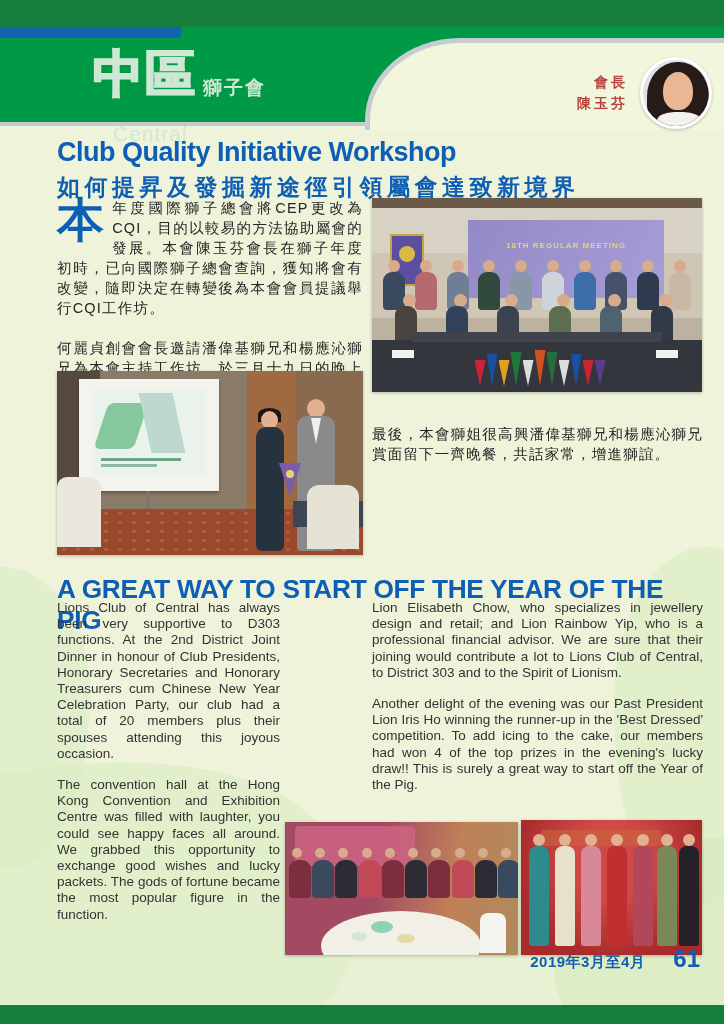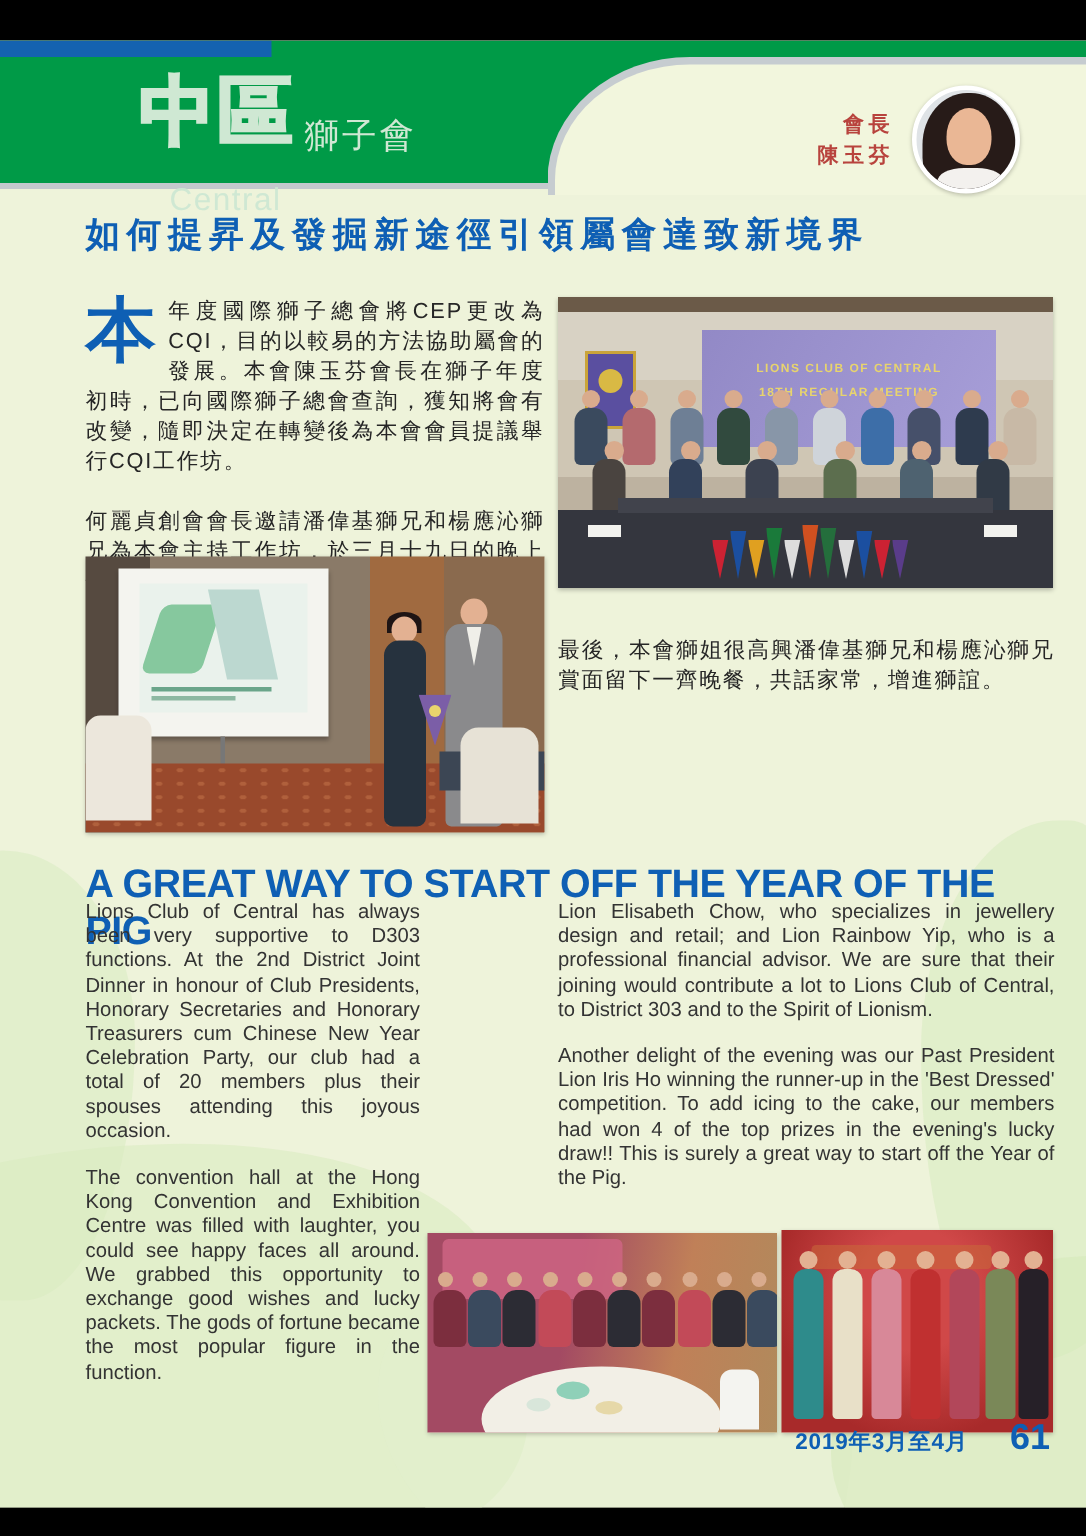--- a/index.html
+++ b/index.html
@@ -1,17 +1,17 @@
 <!DOCTYPE html>
 <html style="--green: #009a47; --header_blue: #1462b0; --title_blue: #0e5fb4; --red: #b8433d; --pale_bg: #eef3da; --band_pale: #f2f6dd;"><head>
 <meta charset="utf-8">
 <style>
   * { margin:0; padding:0; box-sizing:border-box; }
   html,body { width:724px; height:1024px; background:#ffffff; font-family:"Liberation Sans", sans-serif; }
-  #page { position:relative; width:724px; height:1024px; background:#000000; overflow:hidden; }
+  #page { position:relative; width:724px; height:1024px; background:#15803d; overflow:hidden; }
 
   
   #canvas { position:absolute; top:27px; left:0; width:724px; height:978px; background:var(--pale_bg,#eef3da); overflow:hidden; }
 
   
   .swoosh { position:absolute; pointer-events:none; }
   .sw1 { left:-60px; top:540px; width:150px; height:300px; background:#dcecc4; opacity:.65; border-radius:50% 70% 60% 50%/60% 50% 70% 50%; }
   .sw2 { left:-140px; top:730px; width:480px; height:300px; background:#d9ebc0; opacity:.55; border-radius:40% 80% 20% 60%/70% 60% 30% 40%; transform:rotate(-12deg); }
   .sw3 { left:250px; top:810px; width:320px; height:220px; background:#e2efcd; opacity:.5; border-radius:60% 40% 50% 50%/50% 60% 40% 60%; transform:rotate(8deg); }
   .sw4 { right:-50px; top:520px; width:160px; height:360px; background:#dcecc4; opacity:.7; border-radius:60% 40% 55% 45%/45% 60% 40% 60%; }
@@ -22,24 +22,24 @@
   #thinbar .blue { position:absolute; left:0; top:0; width:181px; height:11px; background:var(--header_blue,#1462b0); }
   #band { position:absolute; top:11px; left:0; width:724px; height:88px; background:var(--green,#009a47); border-bottom:4px solid #c3c9cd; }
   #band-right { position:absolute; top:11px; left:365px; right:0; height:92px; background:var(--band_pale,#f2f6dd);
     border-top-left-radius:95px 82px; border-top:5px solid #c6ccd0; border-left:5px solid #c6ccd0; }
 
   #logo { position:absolute; top:22px; left:93px; display:flex; align-items:flex-start; color:#cfe8d3; }
   .logo-main { font-size:50px; line-height:50px; font-weight:bold; letter-spacing:2px; color:#cfe8d3; }
   @supports (-webkit-text-stroke:2px #fff) {
     .logo-main { color:transparent; -webkit-text-stroke:2.2px #cfe8d3; }
   }
-  .logo-sub { font-size:23px; font-weight:normal; margin:26px 0 0 6px; letter-spacing:2px; color:#cfe8d3; }
+  .logo-sub { font-size:19px; font-weight:bold; margin:26px 0 0 6px; letter-spacing:2px; color:#cfe8d3; }
   .logo-en { position:absolute; top:73px; left:20px; font-size:21px; color:#cfe8d3; letter-spacing:1px; }
 
-  #president { position:absolute; top:30px; right:44px; display:flex; align-items:center; gap:12px; }
+  #president { position:absolute; top:30px; right:12px; display:flex; align-items:center; gap:12px; }
   #president .ptext { text-align:right; color:var(--red,#b8433d); font-weight:bold; font-size:14px; letter-spacing:3px; line-height:21px; }
   #pphoto { width:72px; height:72px; border-radius:50%; background:#dfe3e6; border:3px solid #fff; box-shadow:0 1px 3px rgba(0,0,0,.25); position:relative; overflow:hidden; }
   #pphoto .hair { position:absolute; left:4px; top:2px; width:62px; height:72px; background:#271b18; border-radius:48% 48% 40% 40%; }
   #pphoto .face { position:absolute; left:20px; top:12px; width:30px; height:38px; background:#eab795; border-radius:50% 50% 45% 45%; }
   #pphoto .shirt { position:absolute; left:14px; top:52px; width:44px; height:22px; background:#f3f1ee; border-radius:40% 40% 0 0; }
 
   
   #title-block { position:absolute; left:57px; top:110px; width:650px; }
   .title-en { font-size:27px; font-weight:bold; color:var(--title_blue,#0e5fb4); letter-spacing:-0.5px; }
   .title-zh { font-size:23px; font-weight:bold; color:var(--title_blue,#0e5fb4); letter-spacing:4.5px; margin-top:4px; }
@@ -175,32 +175,32 @@
         <div>陳玉芬</div>
       </div>
       <div id="pphoto">
         <div class="hair"></div>
         <div class="face"></div>
         <div class="shirt"></div>
       </div>
     </div>
 
     <div id="title-block">
+      <div class="title-en">Club Quality Initiative Workshop</div>
       <div class="title-zh">如何提昇及發掘新途徑引領屬會達致新境界</div>
     </div>
 
     <div id="col-zh-left" class="zh-text">
       <p><span class="dropcap">本</span><span>年度國際獅子總會將CEP更改為CQI，目的以較易的方法協助屬會的發展。本會陳玉芬會長在獅子年度初時，已向國際獅子總會查詢，獲知將會有改變，隨即決定在轉變後為本會會員提議舉行CQI工作坊。</span></p>
       <p class="p2">何麗貞創會會長邀請潘偉基獅兄和楊應沁獅兄為本會主持工作坊，於三月十九日的晚上假座喜來登酒</p>
     </div>
 
     <div id="photo1" class="photo">
       <div class="banner"></div>
       <div class="screen">
-        <div>LIONS CLUB OF CENTRAL</div>
         <div>18TH REGULAR MEETING</div>
       </div>
       <div class="row-stand">
         <i class="pp"></i>
           <i class="pp"></i>
           <i class="pp"></i>
           <i class="pp"></i>
           <i class="pp"></i>
           <i class="pp"></i>
           <i class="pp"></i>

